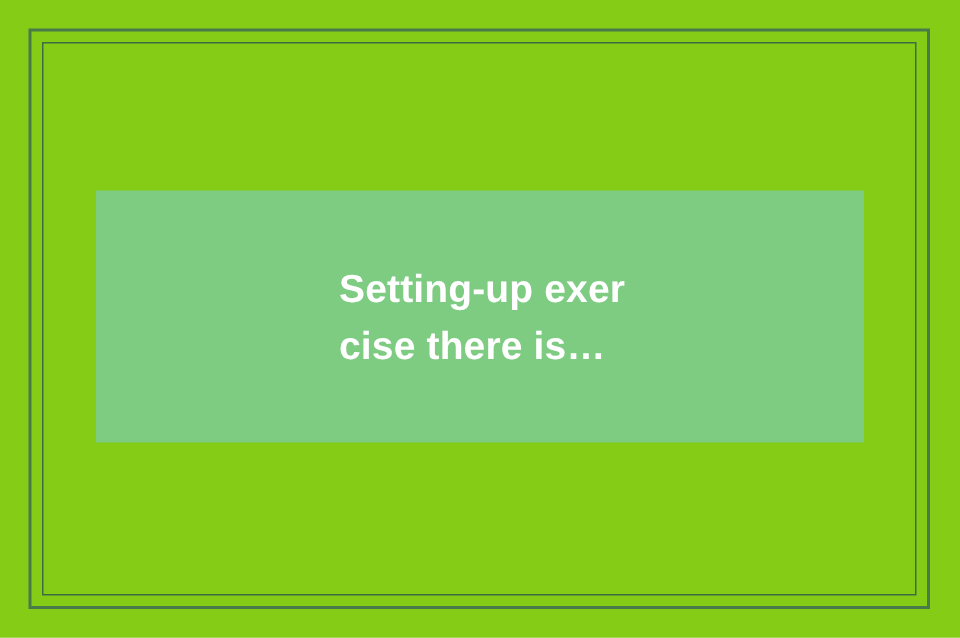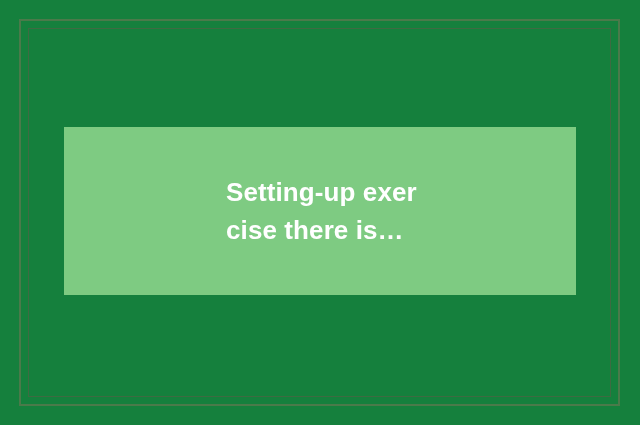--- a/index.html
+++ b/index.html
@@ -10,21 +10,21 @@
     width: 640px;
     height: 425px;
     overflow: hidden;
     font-family: "Liberation Sans", sans-serif;
   }
 
   #slide-canvas {
     position: relative;
     width: 640px;
     height: 425px;
-    background: #15803d;
+    background: #84cc16;
     box-sizing: border-box;
   }
 
   
   #outer-frame {
     position: absolute;
     left: 19px;
     top: 19px;
     width: 601px;
     height: 387px;

